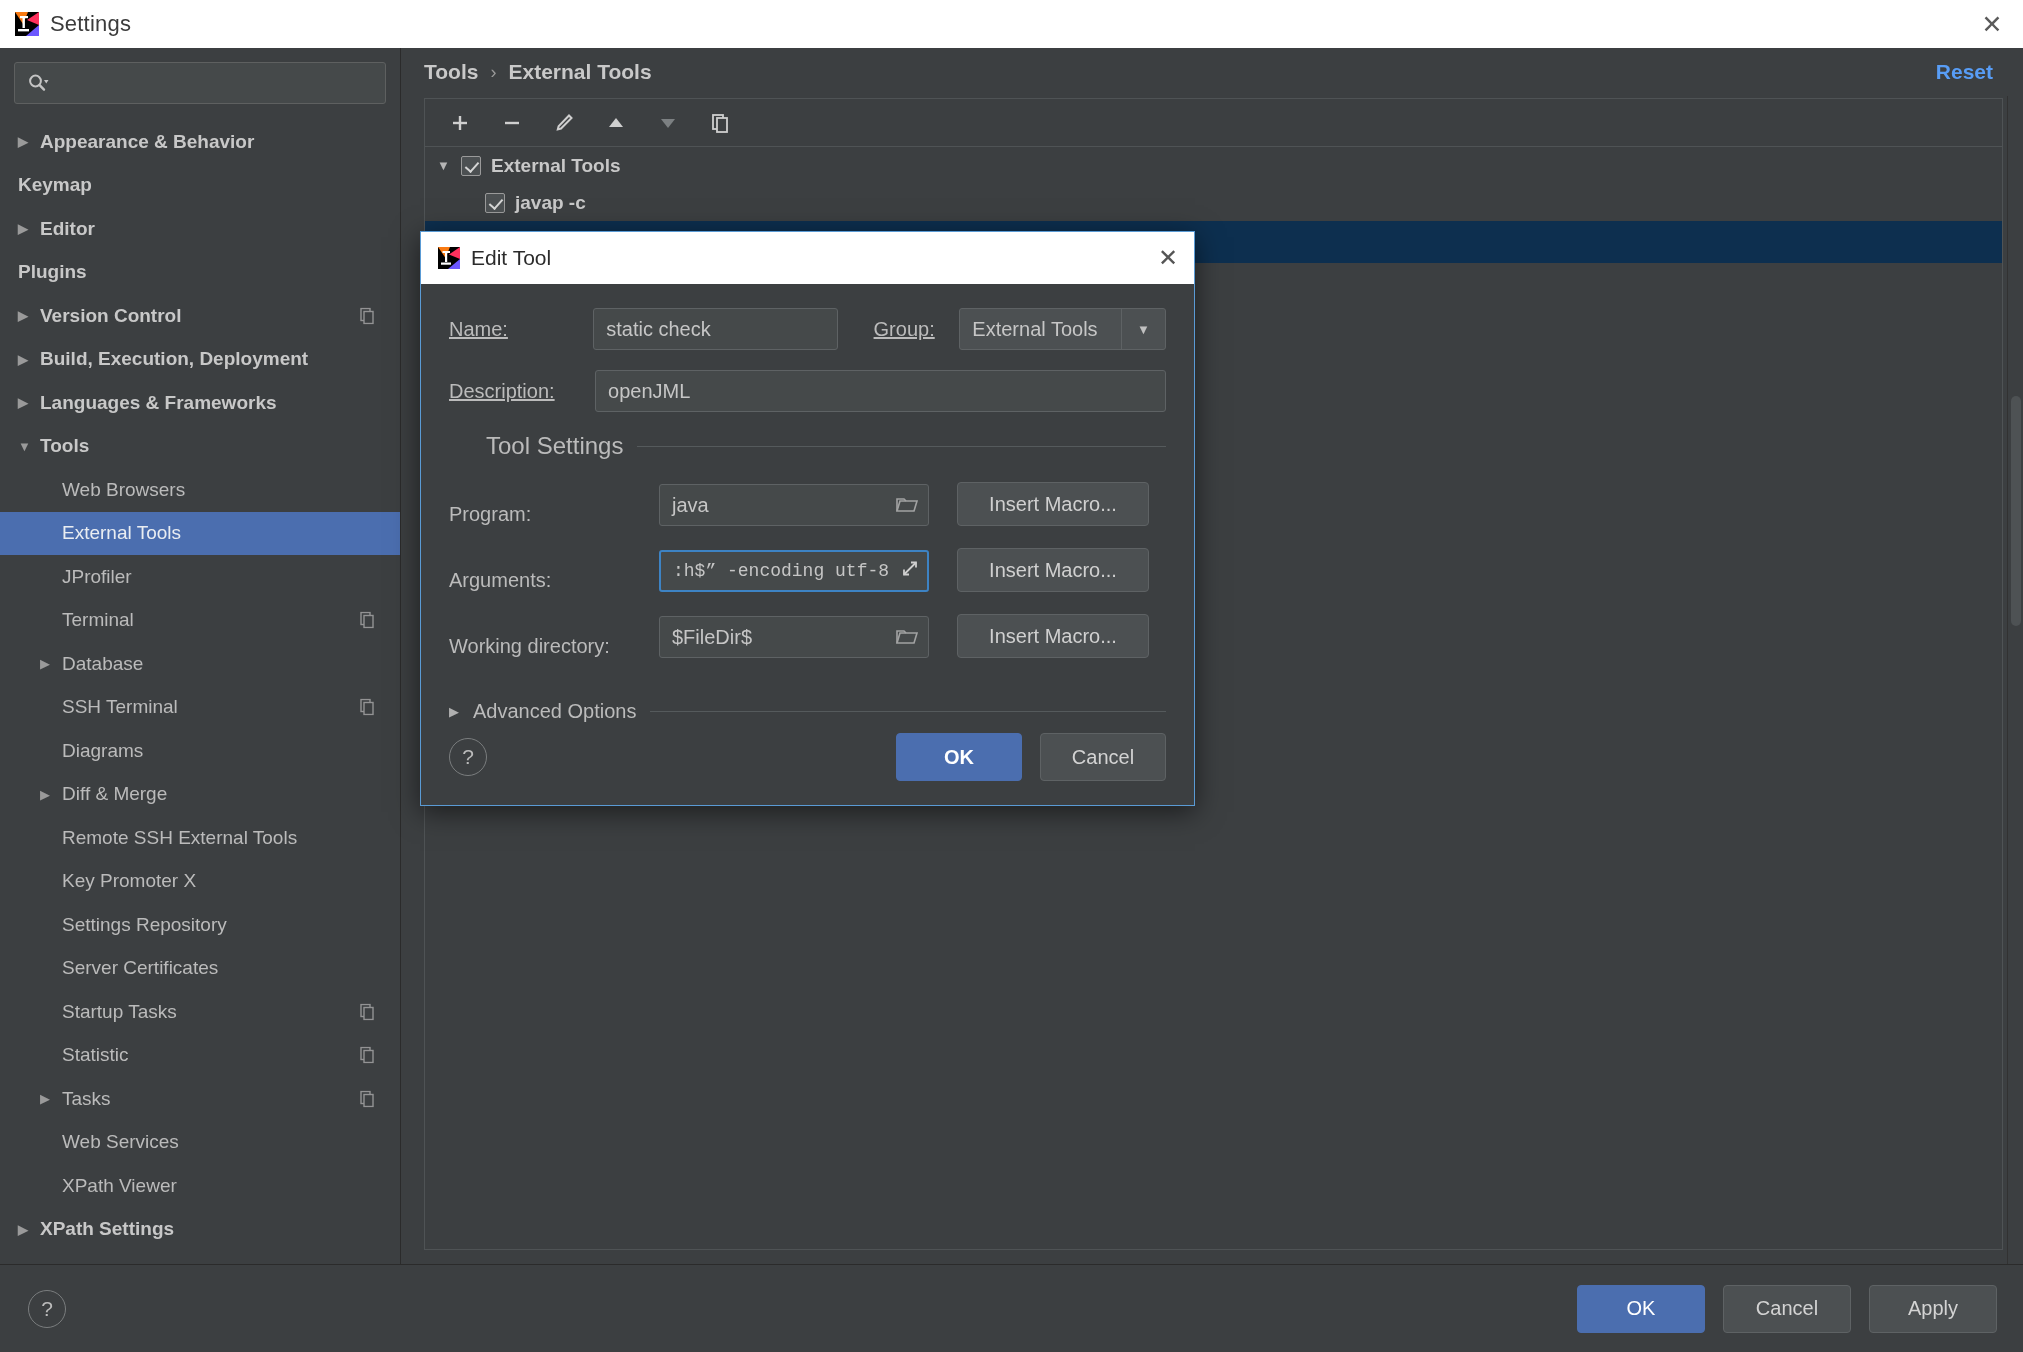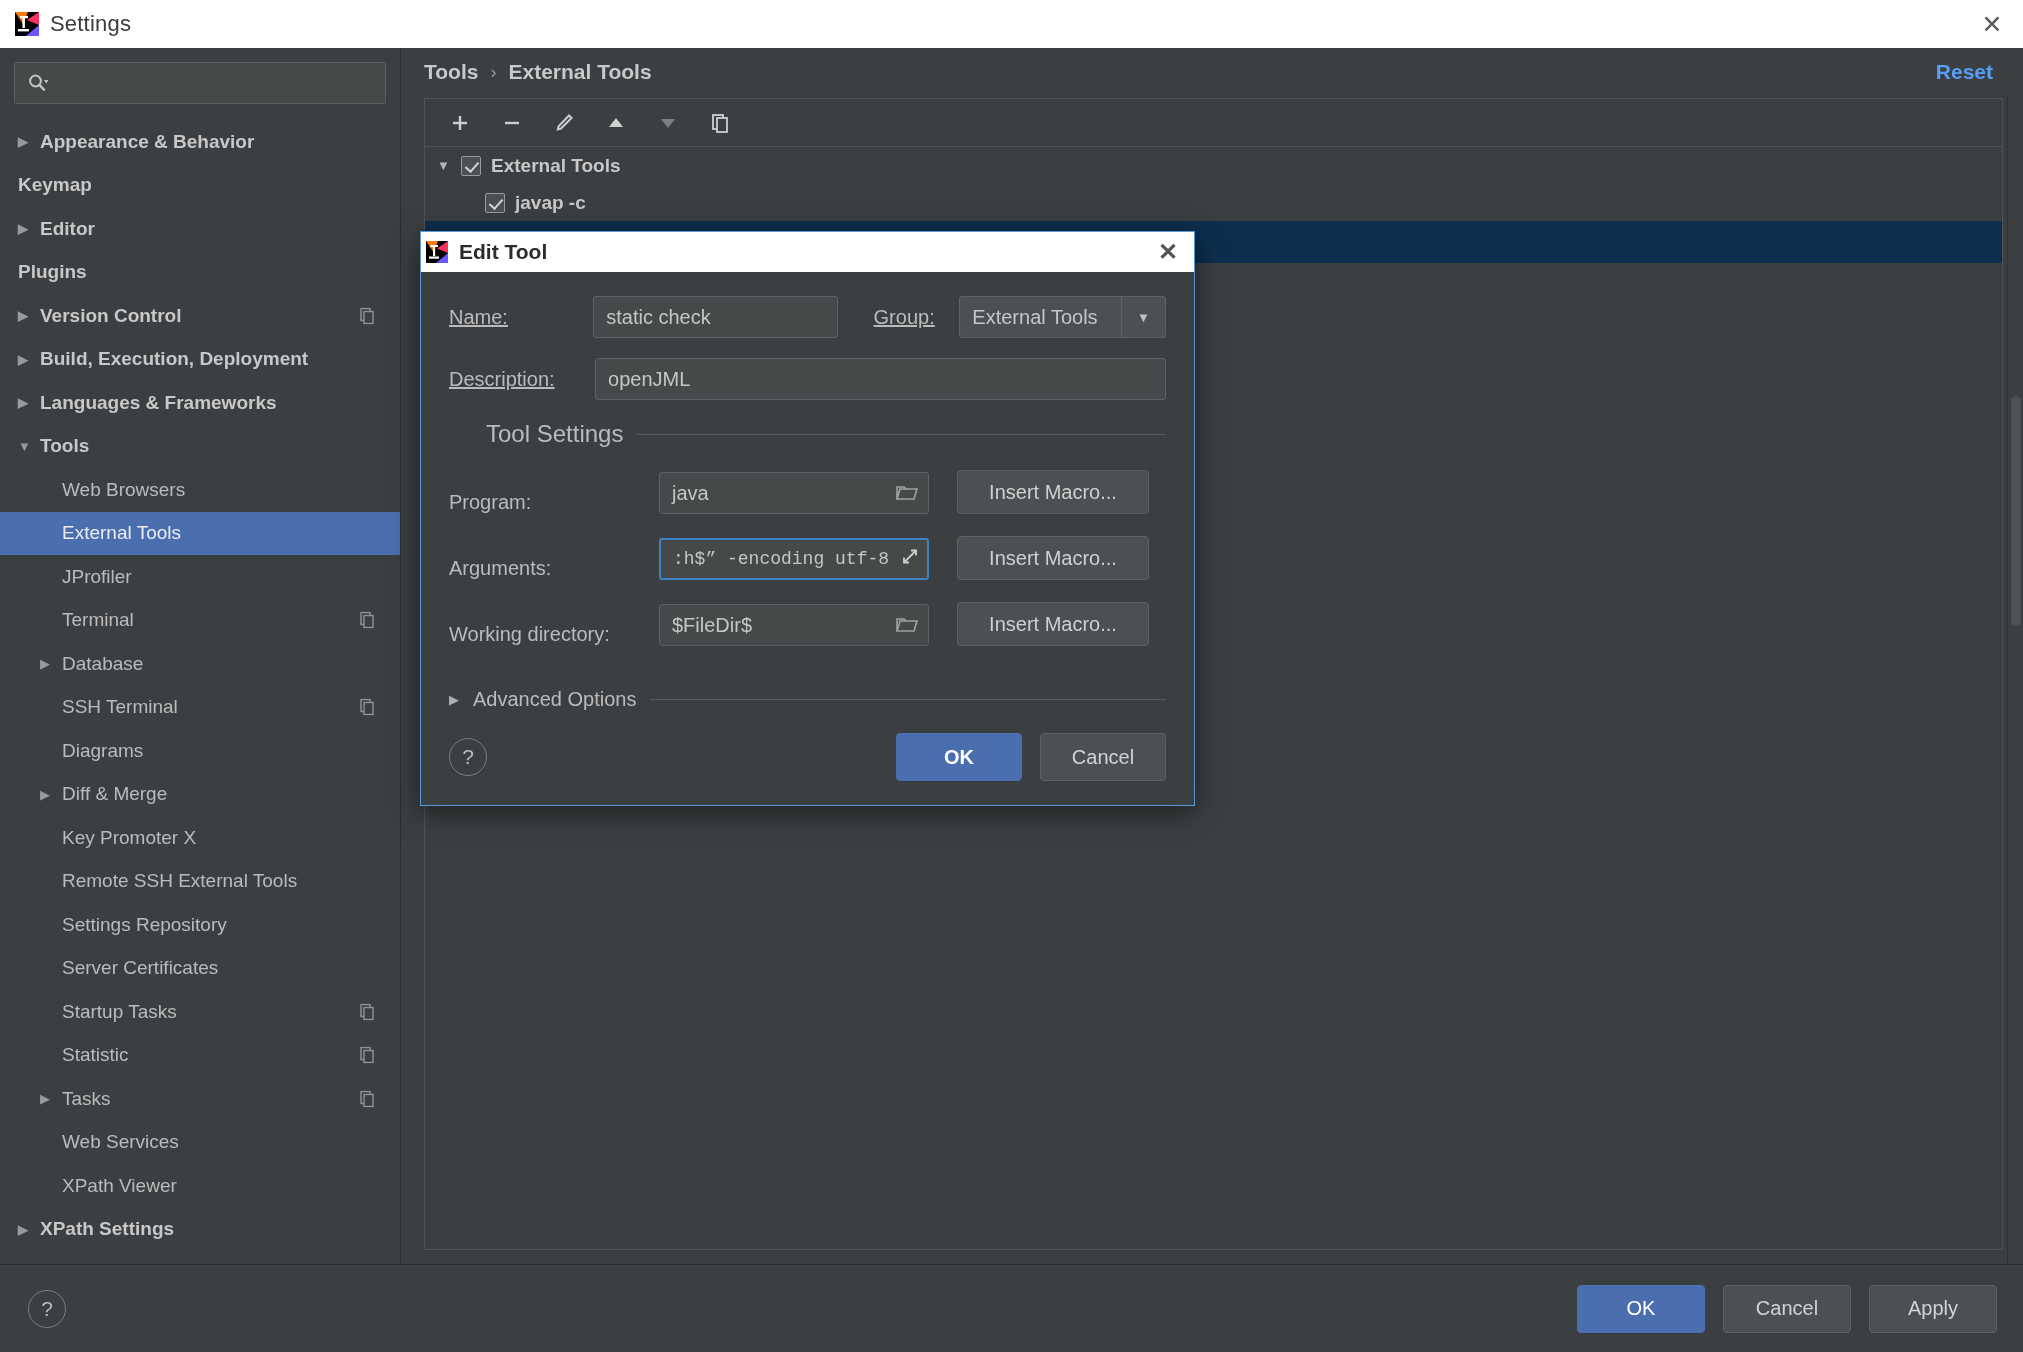--- a/index.html
+++ b/index.html
@@ -142,22 +142,22 @@
   }
   .btn.primary { background: #4b6eaf; border-color: #4b6eaf; color: #ffffff; }
 
   
   .dialog {
     position: absolute; left: 420px; top: 231px; width: 775px; height: 575px;
     background: #3c3f41; border: 1px solid #5a9bd5;
     box-shadow: 0 6px 26px rgba(0,0,0,.55);
   }
   .dlg-title {
-    height: 40px; background: #ffffff; display: flex; align-items: center;
-    position: relative; padding-left: 4px; font-weight: bold;
+    height: 52px; background: #ffffff; display: flex; align-items: center;
+    position: relative; padding-left: 16px;
   }
   .dlg-title-icon { width: 24px; height: 24px; }
   .dlg-title-text { margin-left: 10px; font-size: 21px; color: #2b2b2b; }
   .dlg-close {
     position: absolute; right: 16px; top: 50%; transform: translateY(-50%);
     font-size: 24px; color: #555; line-height: 1;
   }
   .dlg-body { padding: 24px 28px 0 28px; }
 
   .frow { display: flex; align-items: center; margin-bottom: 20px; }
@@ -321,24 +321,24 @@
             </svg></span>
         </div>
         <div class="tree-row indent-1b">
           <span class="tree-label">Diagrams</span>
         </div>
         <div class="tree-row indent-1">
           <span class="arrow">▶</span>
           <span class="tree-label">Diff &amp; Merge</span>
         </div>
         <div class="tree-row indent-1b">
+          <span class="tree-label">Remote SSH External Tools</span>
+        </div>
+        <div class="tree-row indent-1b">
           <span class="tree-label">Key Promoter X</span>
-        </div>
-        <div class="tree-row indent-1b">
-          <span class="tree-label">Remote SSH External Tools</span>
         </div>
         <div class="tree-row indent-1b">
           <span class="tree-label">Settings Repository</span>
         </div>
         <div class="tree-row indent-1b">
           <span class="tree-label">Server Certificates</span>
         </div>
         <div class="tree-row indent-1b">
           <span class="tree-label">Startup Tasks</span>
           <span class="copy-badge"><svg viewBox="0 0 17 17" width="17" height="17">

